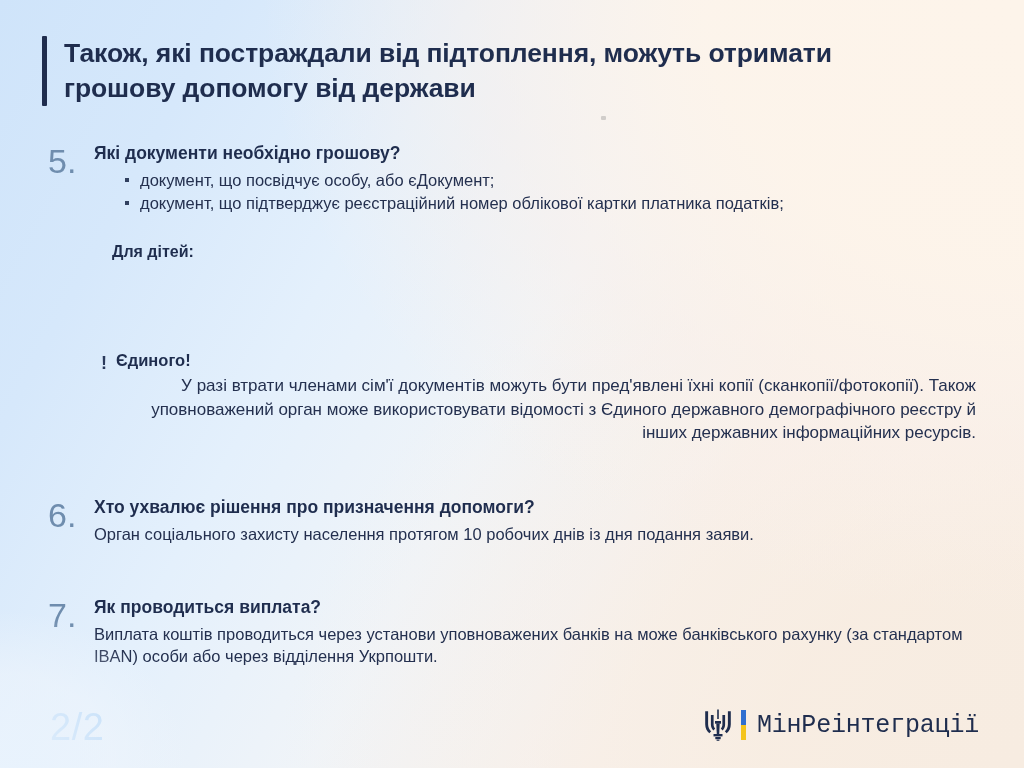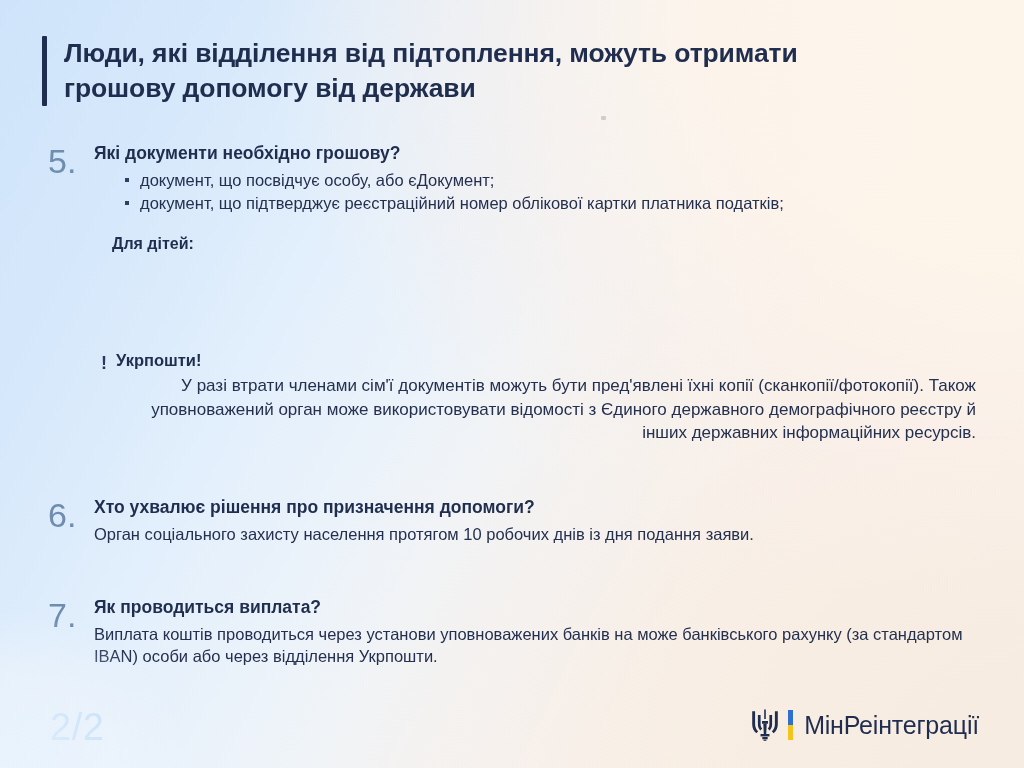--- a/index.html
+++ b/index.html
@@ -163,20 +163,21 @@
     color: #a7d0f7;
     letter-spacing: 0.5px;
     line-height: 1;
   }
   .logo {
     position: absolute;
     right: 45px;
     bottom: 27px;
     display: flex;
     align-items: center;
+    font-family: Liberation Mono, monospace;
   }
   .logo svg { display: block; }
   .logo-flag {
     width: 5px;
     height: 30px;
     margin: 0 11px 0 9px;
     background: linear-gradient(to bottom, #2f6fd0 0%, #2f6fd0 50%, #f4c41c 50%, #f4c41c 100%);
   }
   .logo-text {
     font-size: 25px;
@@ -195,43 +196,43 @@
     border-radius: 1px;
   }
 </style>
 </head>
 <body>
 
 <div id="slide">
 
   <div class="title-block">
     <div class="title-bar"></div>
-    <div class="title-text">Люди, які відділення від підтоплення, можуть отримати грошову допомогу від держави</div>
+    <div class="title-text">Також, які постраждали від підтоплення, можуть отримати грошову допомогу від держави</div>
   </div>
 
   <div class="speck"></div>
 
   <div class="section" style="left:48px; top:142px; width:900px;">
     <div class="num">5.</div>
     <div class="sec-body">
       <div class="q">Які документи необхідно грошову?</div>
 
       <ul class="bullets">
         <li>документ, що посвідчує особу, або єДокумент;</li>
         <li>документ, що підтверджує реєстраційний номер облікової картки платника податків;</li>
       </ul>
 
-      <div class="sub" style="margin-top:20px;">Для дітей:</div>
+      <div class="sub" style="margin-top:28px;">Для дітей:</div>
     </div>
   </div>
 
   <div class="important" style="left:96px; top:350px; width:880px;">
     <div class="excl">!</div>
     <div class="important-body">
-      <div class="important-title">Укрпошти!</div>
+      <div class="important-title">Єдиного!</div>
       <div class="important-text">У разі втрати членами сім'ї документів можуть бути пред'явлені їхні копії (сканкопії/фотокопії). Також уповноважений орган може використовувати відомості з Єдиного державного демографічного реєстру й інших державних інформаційних ресурсів.</div>
     </div>
   </div>
 
   <div class="section" style="left:48px; top:496px; width:900px;">
     <div class="num">6.</div>
     <div class="sec-body">
       <div class="q">Хто ухвалює рішення про призначення допомоги?</div>
       <p class="p">Орган соціального захисту населення протягом <b>10 робочих днів</b> із дня подання заяви.</p>
     </div>

